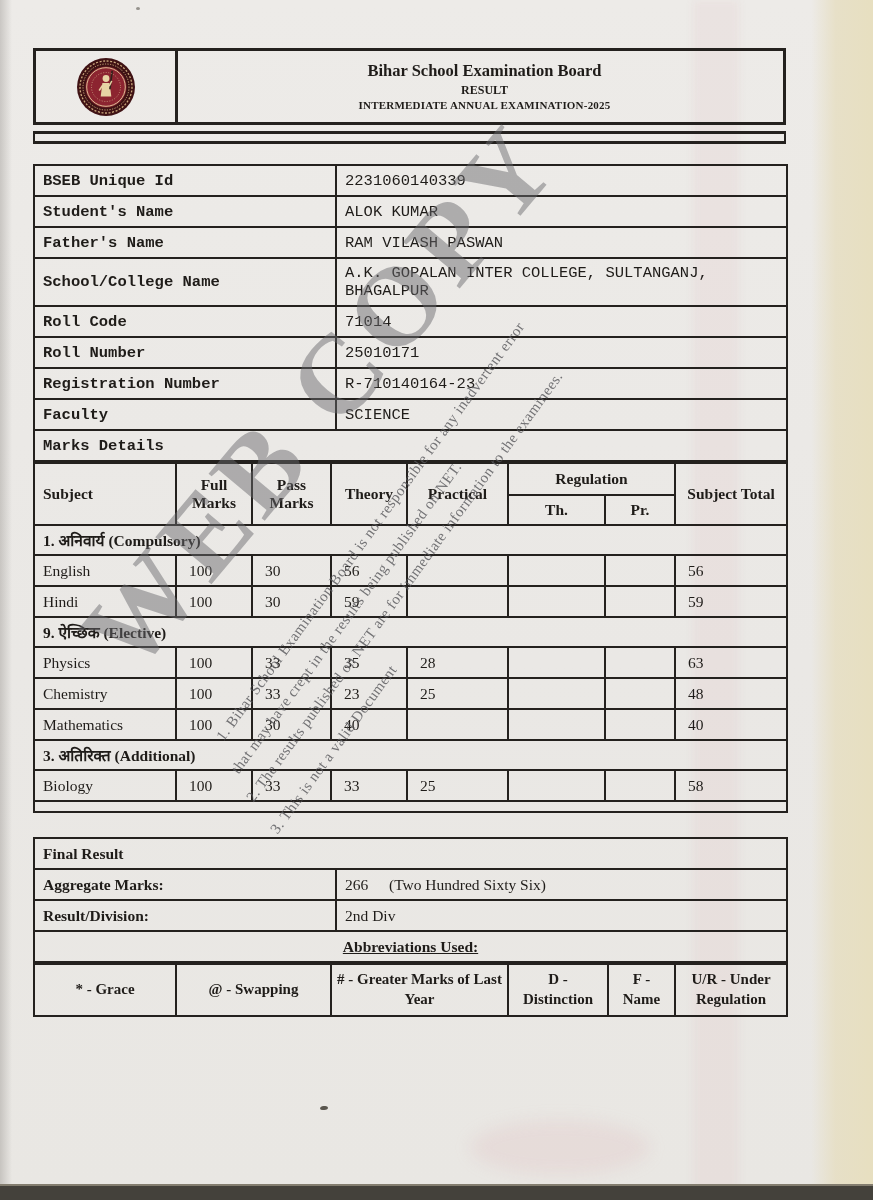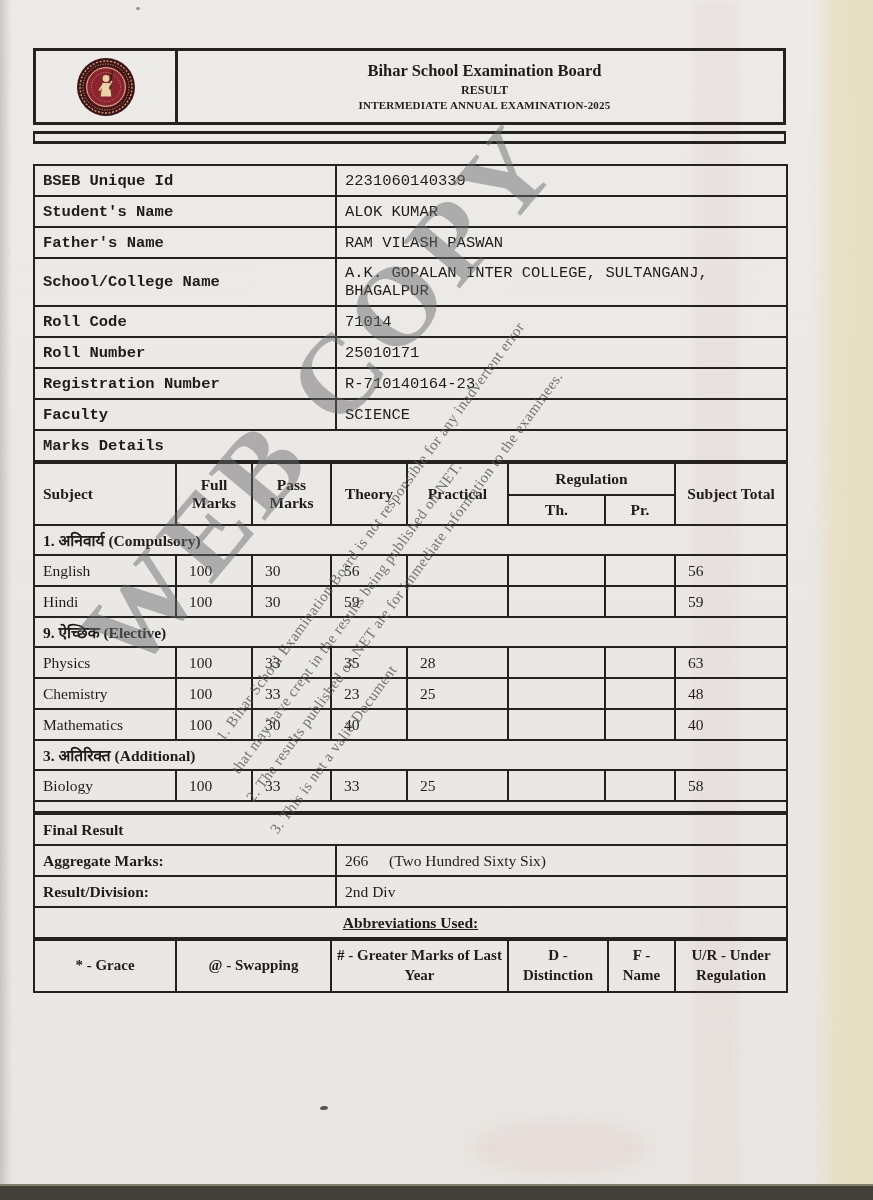--- a/index.html
+++ b/index.html
@@ -46,21 +46,21 @@
 
   .marks .hcell{font-weight:bold;text-align:center;padding:1px 3px;}
   .marks .mhead1{height:32px;}
   .marks .mhead2{height:30px;}
   .marks .msec{height:30px;}
   .marks .msec td{font-weight:bold;border-left:2px solid #24211e;}
   .marks .mrow{height:31px;}
   .marks .num{text-align:left;padding:1px 12px;}
   .marks .mspacer{height:11px;}
 
-  .final{}
+  .final{margin-top:24px;}
   .final tr{height:31px;}
   .abbr-title{text-align:center;font-weight:bold;text-decoration:underline;}
   .agg-num{display:inline-block;min-width:44px;}
   .abbrev tr{height:52px;}
   .abbrev td{font-weight:bold;text-align:center;font-size:15px;line-height:1.32;padding:1px 4px;}
 
   
   .wm{position:absolute;left:0;top:0;width:100%;height:100%;z-index:2;pointer-events:none;}
   .wm-stamp{position:absolute;left:55px;top:612px;transform:rotate(-50deg);transform-origin:0 0;
     font-weight:bold;font-size:112px;letter-spacing:8px;color:rgba(104,104,108,.48);white-space:nowrap;

